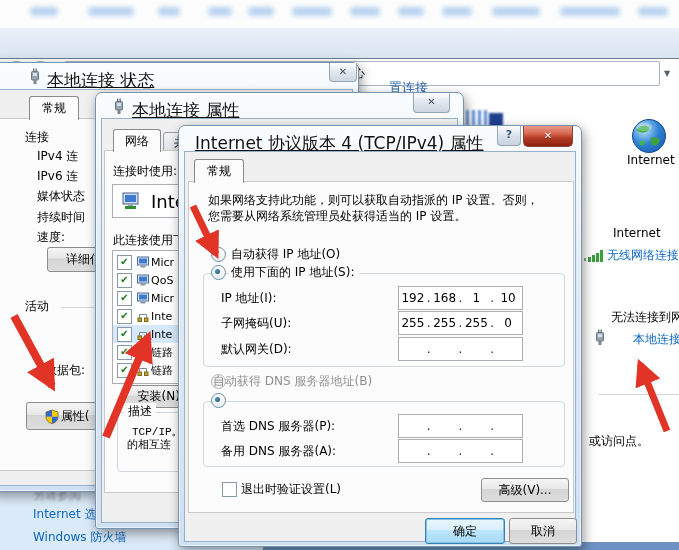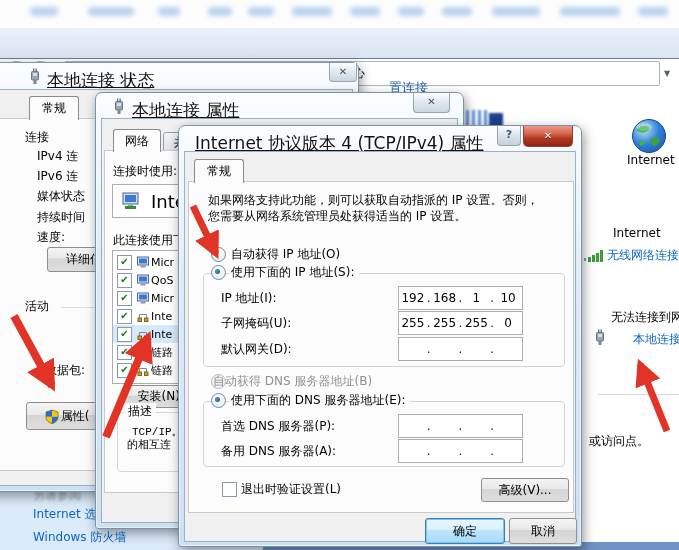--- a/index.html
+++ b/index.html
@@ -375,21 +375,20 @@
           <span class="oct"></span>
             <span class="dot">.</span>
           <span class="oct"></span>
         </div>
 
         <div class="radio dis" style="left:22px;top:192px"></div>
         <div class="lbl graytext" style="left:24px;top:191px">自动获得 DNS 服务器地址(B)</div>
 
         <div class="groupbox" style="left:14px;top:219px;width:360px;height:64px"></div>
         <div class="radio on" style="left:22px;top:211px;z-index:2"></div>
-        <div class="lbl onbg" style="left:40px;top:210px;z-index:2">使用下面的 DNS 服务器地址(E):</div>
 
         <div class="lbl" style="left:32px;top:236px">首选 DNS 服务器(P):</div>
         <div class="ipfield" style="left:209px;top:232px">
           <span class="oct"></span>
             <span class="dot">.</span>
           <span class="oct"></span>
             <span class="dot">.</span>
           <span class="oct"></span>
             <span class="dot">.</span>
           <span class="oct"></span>

